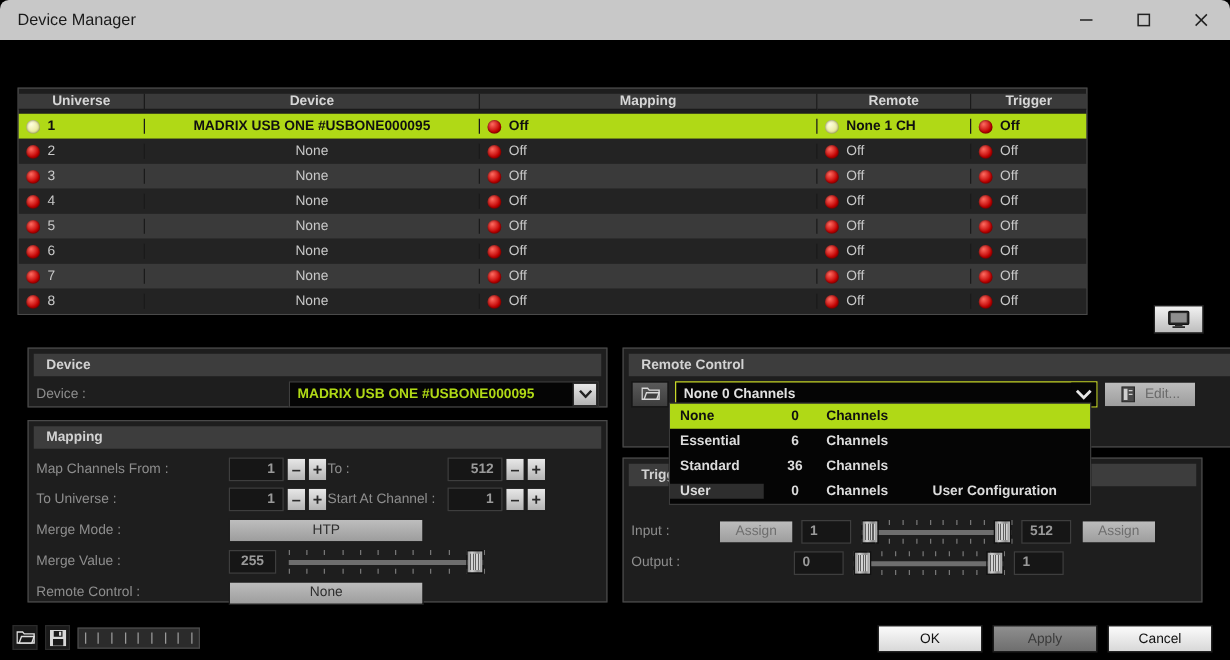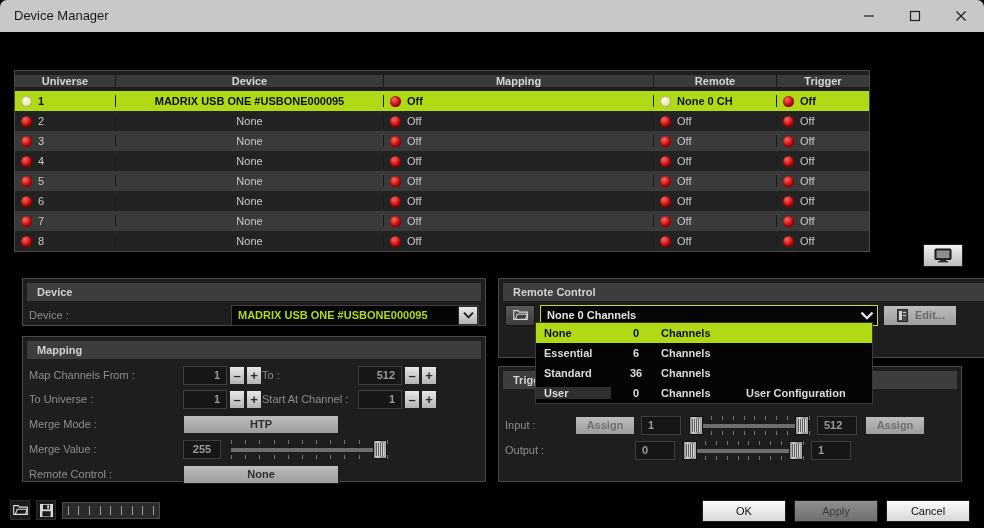--- a/index.html
+++ b/index.html
@@ -98,21 +98,21 @@
     height:19px; display:flex; align-items:center; justify-content:flex-end;
     padding-right:6px; font-size:11px; font-weight:bold;
   }
   .spin {
     width:16px; height:19px; background:linear-gradient(#e8e8e8,#b4b4b4);
     border:1px solid #1e1e1e; display:flex; align-items:center; justify-content:center;
     color:#2a2a2a; font-size:13px; font-weight:bold; line-height:1;
   }
   .btn-flat {
     background:linear-gradient(#bdbdbd,#9d9d9d); border:1px solid #1e1e1e;
-    color:#2e2e2e; font-weight:bold; font-size:11px;
+    color:#2e2e2e; font-weight:normal; font-size:11px;
     display:flex; align-items:center; justify-content:center; height:19px;
   }
 
   
   .combo {
     background:#050505; border:1px solid #3e3e3e;
     height:21px; display:flex; align-items:center; padding-left:6px;
     color:#b0d916; font-weight:bold; font-size:11px;
   }
   .combo .arrow {
@@ -220,21 +220,21 @@
           </div>
           <div class="tcell c-device">
             <span>MADRIX USB ONE #USBONE000095</span>
           </div>
           <div class="tcell c-mapping">
             <span class="led"></span>
             <span>Off</span>
           </div>
           <div class="tcell c-remote">
             <span class="led yellow"></span>
-            <span>None  0 CH</span>
+            <span>None  1 CH</span>
           </div>
           <div class="tcell c-trigger">
             <span class="led"></span>
             <span>Off</span>
           </div>
         </div>
         <div class="trow even">
           <div class="tcell c-universe">
             <span class="led"></span>
             <span>2</span>

